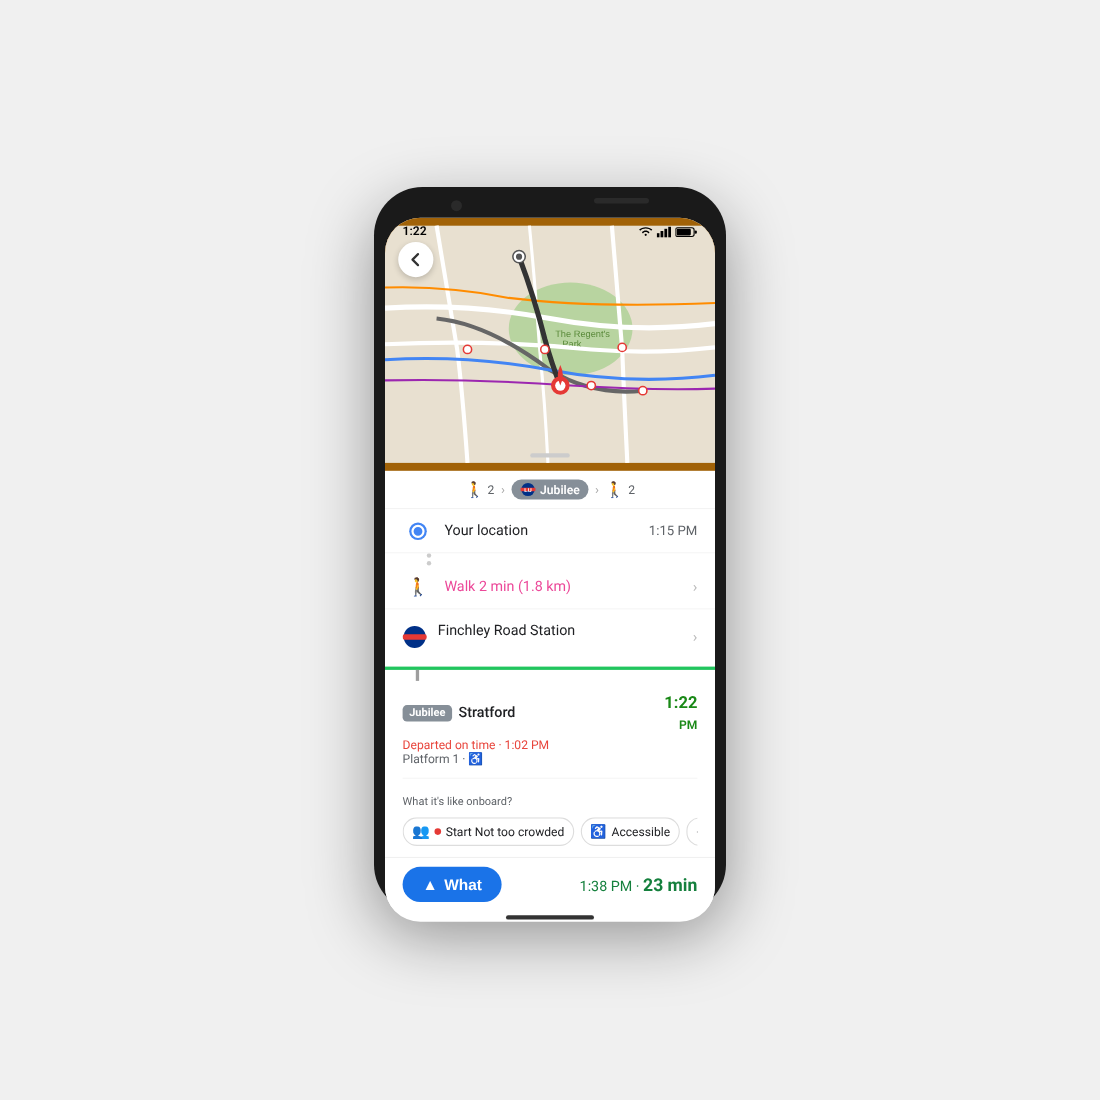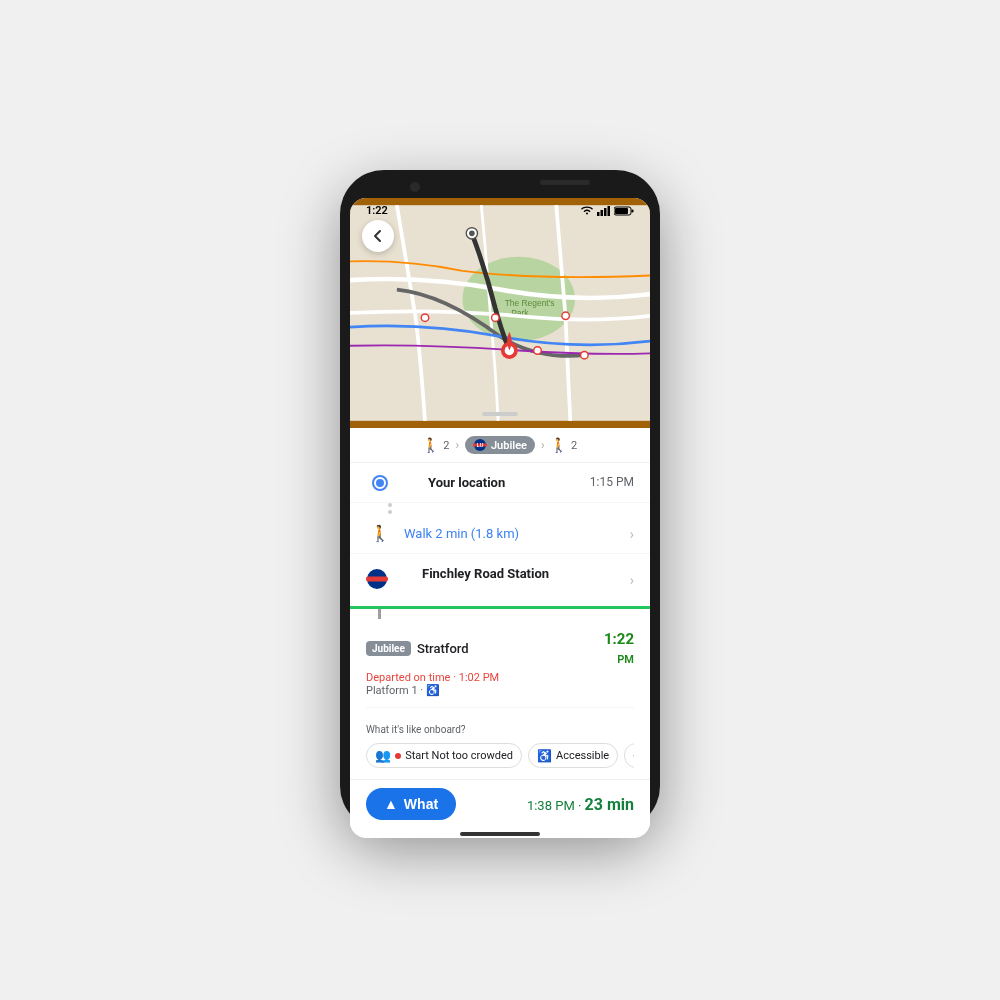--- a/index.html
+++ b/index.html
@@ -39,21 +39,21 @@
     .phone-speaker {
       width: 50px;
       height: 5px;
       background: #2a2a2a;
       border-radius: 3px;
       margin: 0 auto 2px;
     }
 
     .phone-screen {
       background: #fff;
-      border-radius: 16px;
+      border-radius: 32px;
       overflow: hidden;
       height: 100%;
       display: flex;
       flex-direction: column;
       position: relative;
     }
 
     
     .status-bar {
       display: flex;
@@ -183,23 +183,22 @@
       border: 2px solid #fff;
       box-shadow: 0 0 0 2px #4285f4;
     }
 
     .journey-content {
       flex: 1;
     }
 
     .journey-title {
       font-size: 13px;
-      font-weight: 700;
+      font-weight: 400;
       color: #202124;
-      margin-left: 24px;
     }
 
     .journey-time {
       font-size: 12px;
       color: #5f6368;
       flex-shrink: 0;
     }
 
     .journey-arrow {
       color: #bbb;
@@ -219,21 +218,21 @@
     .walk-icon {
       width: 28px;
       display: flex;
       justify-content: center;
       margin-right: 10px;
     }
 
     .walk-text {
       flex: 1;
       font-size: 13px;
-      color: #3b82f6;
+      color: #ec4899;
     }
 
     
     .station-item {
       padding: 12px 16px;
       display: flex;
       align-items: flex-start;
       border-bottom: 3px solid #22c55e;
     }
 

